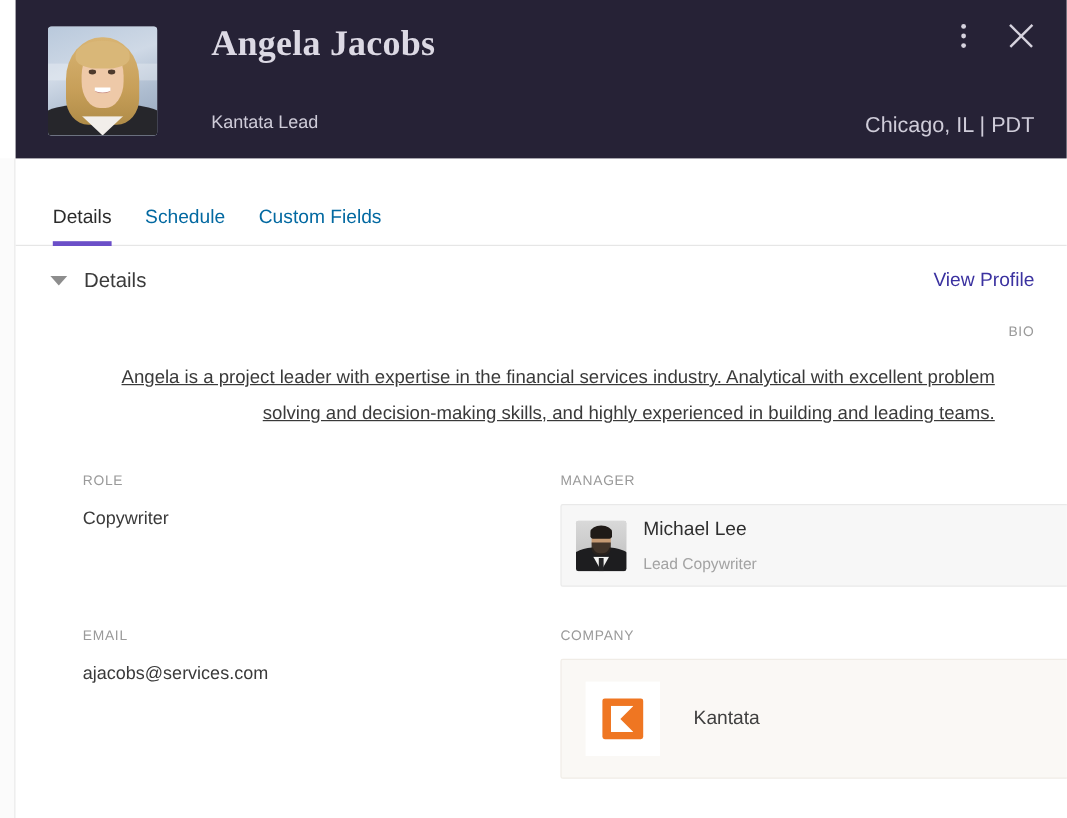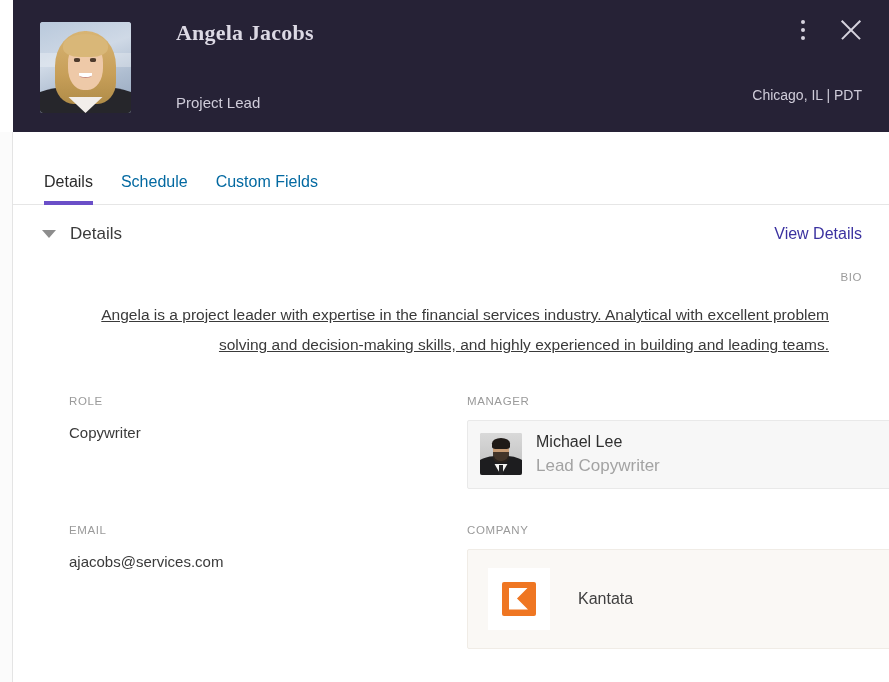--- a/index.html
+++ b/index.html
@@ -99,33 +99,33 @@
   .ph-smile {
     position:absolute; left:43%; top:56%;
     width:14%; height:6%;
     background:#ffffff; border-radius:0 0 60% 60%;
     border-bottom:1px solid #c78b80;
   }
 
   .header-name {
     position: absolute; left: 163px; top: 20px;
     font-family: "Liberation Serif", serif;
-    font-size: 22px;
+    font-size: 30px;
     font-weight: 700;
     color: #dcd9e4;
     letter-spacing: .2px;
   }
   .header-sub {
     position: absolute; left: 163px; top: 94px;
     font-size: 15px;
     color: #cfccd9;
   }
   .header-loc {
-    position: absolute; right: 27px; top: 87px;
-    font-size: 14px;
+    position: absolute; right: 27px; top: 94px;
+    font-size: 18px;
     color: #cfccd9;
   }
   .hdr-actions {
     position: absolute; right: 24px; top: 16px;
     display: flex; align-items: center; gap: 22px;
   }
   .kebab {
     width: 24px; height: 28px;
     display: flex; flex-direction: column;
     align-items: center; justify-content: center; gap: 4px;
@@ -274,21 +274,21 @@
     position:absolute; left:28%; top:11%; width:44%; height:26%;
     background:#1f1a17; border-radius:50% 50% 20% 20%;
   }
   .m-beard {
     position:absolute; left:32%; top:44%; width:36%; height:26%;
     background:#2a221c; border-radius:0 0 50% 50%;
     opacity:.85;
   }
   .entity-text { margin-left: 14px; line-height: 1.35; }
   .entity-name { font-size: 16px; color: #2f2f2f; }
-  .entity-sub  { font-size: 17px; color: #a3a3a3; margin-top: 2px; }
+  .entity-sub  { font-size: 13px; color: #a3a3a3; margin-top: 8px; }
 
   .logo-tile {
     width: 62px; height: 62px;
     background: #ffffff;
     display: flex; align-items: center; justify-content: center;
     flex: 0 0 auto;
     margin-left: 8px;
   }
   .kantata-mark {
     width: 34px; height: 34px;
@@ -330,21 +330,21 @@
           <div class="ph-face"></div>
           <div class="ph-fringe"></div>
           <div class="ph-eye l"></div>
           <div class="ph-eye r"></div>
           <div class="ph-smile"></div>
           <div class="ph-collar"></div>
         </div>
       </div>
 
       <div class="header-name">Angela Jacobs</div>
-      <div class="header-sub">Project Lead</div>
+      <div class="header-sub">Kantata Lead</div>
       <div class="header-loc">Chicago, IL | PDT</div>
 
       <div class="hdr-actions">
         <div class="kebab">
           <i></i>
             <i></i>
             <i></i>
         </div>
         <div class="close-btn"></div>
       </div>
@@ -354,21 +354,21 @@
       <div class="tab active">Details</div>
       <div class="tab">Schedule</div>
       <div class="tab">Custom Fields</div>
     </div>
 
     <div class="body">
 
       <div class="section-head">
         <div class="caret"></div>
         <div class="section-title">Details</div>
-        <div class="view-profile">View Details</div>
+        <div class="view-profile">View Profile</div>
       </div>
 
       <div class="bio-block">
         <div class="field-label">BIO</div>
         <div class="bio-text">Angela is a project leader with expertise in the financial services industry. Analytical with excellent problem solving and decision-making skills, and highly experienced in building and leading teams.</div>
       </div>
 
       <div class="grid">
         <div class="cell">
           <div class="field-label">ROLE</div>

